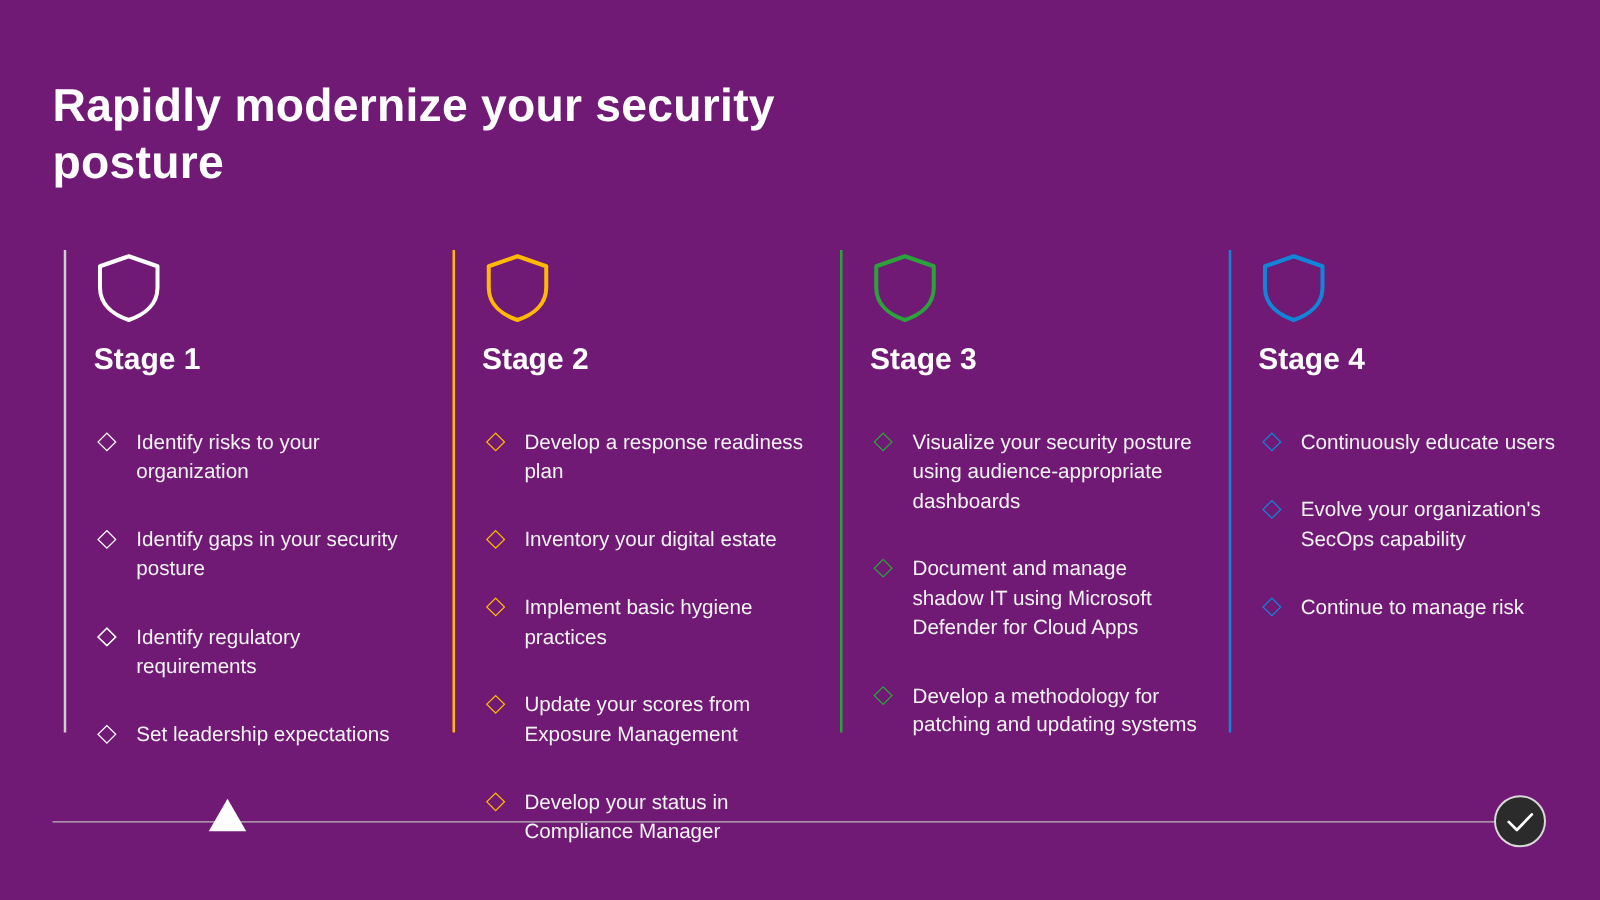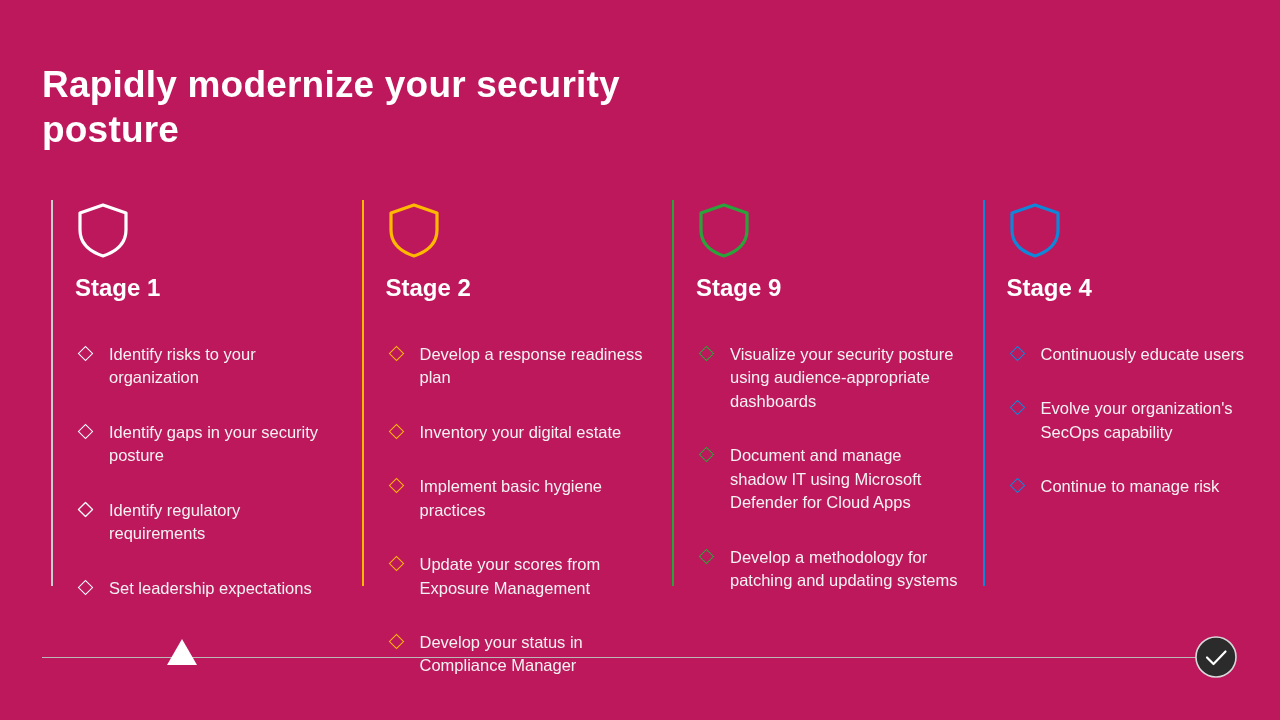--- a/index.html
+++ b/index.html
@@ -11,21 +11,21 @@
     width: 1280px;
     height: 720px;
     overflow: hidden;
     font-family: "Liberation Sans", sans-serif;
     color: #ffffff;
     position: relative;
   }
   .slide {
     position: absolute;
     inset: 0;
-    background: #be185d;
+    background: #701a75;
   }
   .title {
     position: absolute;
     left: 42px;
     top: 62px;
     width: 640px;
     font-size: 37px;
     font-weight: 600;
     line-height: 1.22;
     letter-spacing: 0.2px;
@@ -195,21 +195,21 @@
       </div>
     </div>
 
     <div class="column">
       <div class="col-rule" style="background:#2aa43a"></div>
       <div class="shield">
         <svg viewBox="0 0 56 56" width="56" height="56">
           <path d="M28 3 L51 11 V28 C51 42 40 50 28 54 C16 50 5 42 5 28 V11 Z" fill="none" stroke="#2aa43a" stroke-width="3.2" stroke-linejoin="round"></path>
         </svg>
       </div>
-      <div class="stage-label">Stage 9</div>
+      <div class="stage-label">Stage 3</div>
       <div class="items">
         <div class="item">
           <span class="diamond" style="border-color:#2aa43a"></span>
           <span>Visualize your security posture using audience-appropriate dashboards</span>
         </div>
         <div class="item">
           <span class="diamond" style="border-color:#2aa43a"></span>
           <span>Document and manage shadow IT using Microsoft Defender for Cloud Apps</span>
         </div>
         <div class="item">

